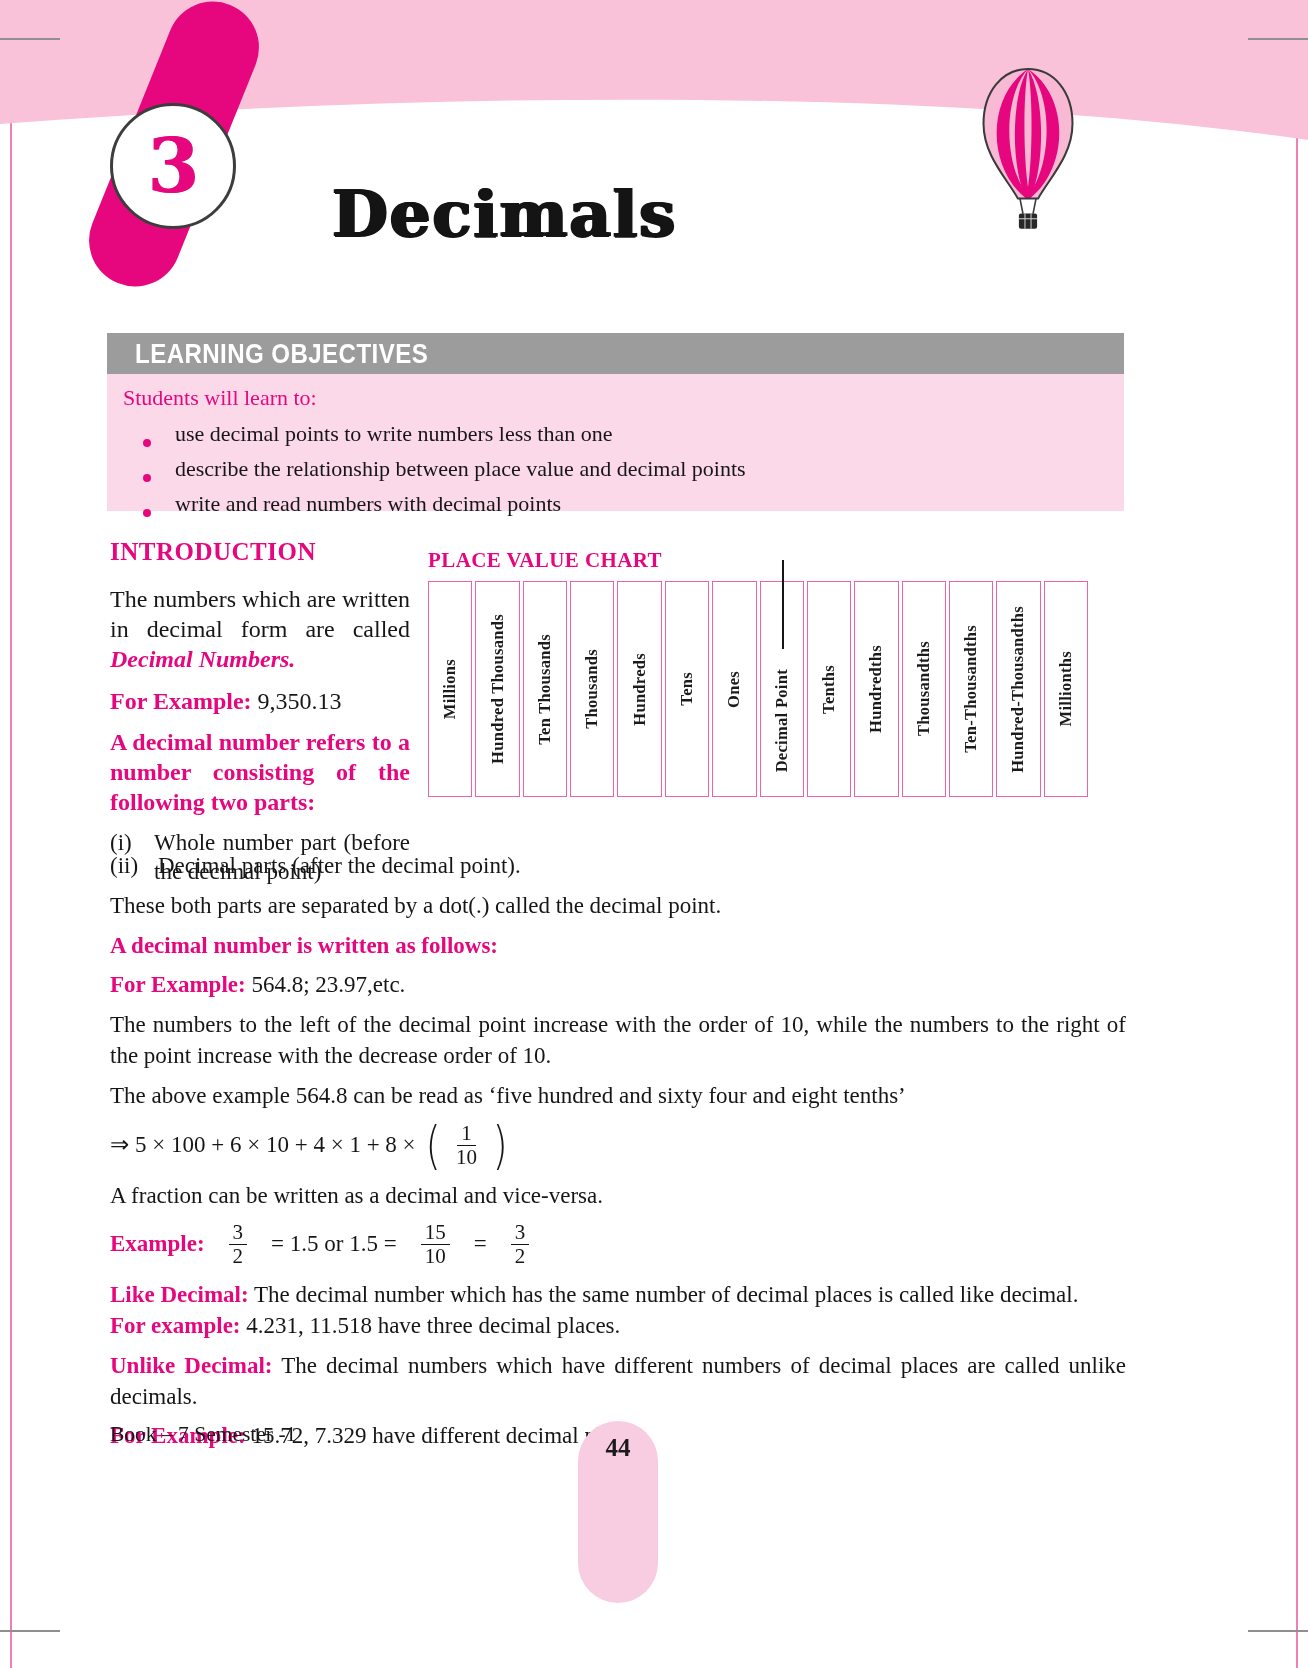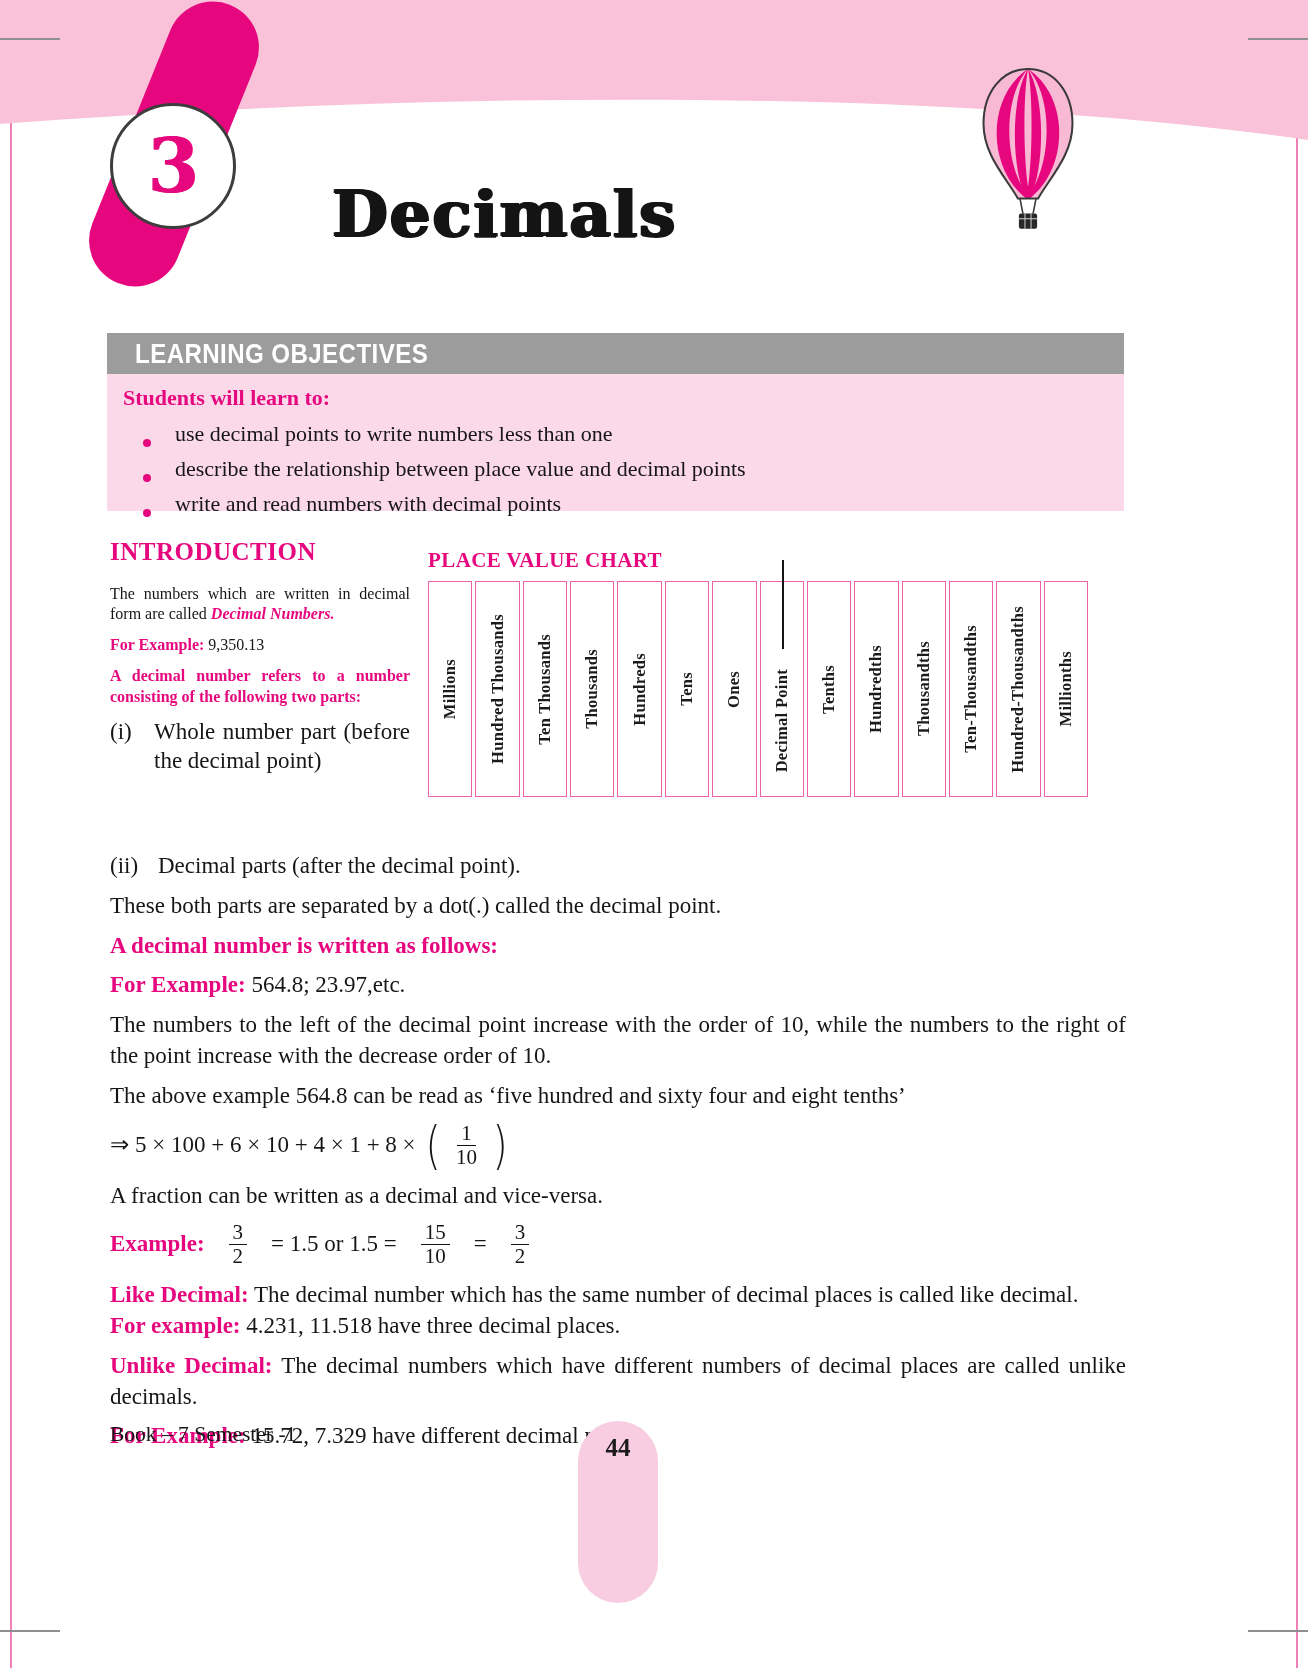--- a/index.html
+++ b/index.html
@@ -36,28 +36,28 @@
          text-shadow:1.7px 0 currentColor,-1.2px 0 currentColor,0 1px currentColor}
   .balloon{position:absolute;left:968px;top:66px;width:120px;height:182px;z-index:3}
 
   
   .lo-bar{position:absolute;left:107px;top:333px;width:1017px;height:41px;background:var(--graybar);
           display:flex;align-items:center;padding-left:28px;z-index:2}
   .lo-bar span{display:inline-block;color:#fff;font-family:"Liberation Sans",sans-serif;font-weight:bold;
           font-size:28px;letter-spacing:.5px;transform:scaleX(.86);transform-origin:left center}
   .lo-box{position:absolute;left:107px;top:374px;width:1017px;height:137px;background:var(--boxpink);
           padding:9px 16px;z-index:2}
-  .lo-intro{color:var(--accent);font-weight:bold;font-size:22px;margin:2px 0 10px}
+  .lo-intro{color:var(--accent);font-weight:normal;font-size:22px;margin:2px 0 10px}
   .lo-item{display:flex;align-items:flex-end;margin:0 0 9px;font-size:22px}
   .lo-dot{width:8px;height:8px;border-radius:50%;background:var(--accent);margin:0 24px 0 20px;flex:none}
 
   
   .intro-left{position:absolute;left:110px;top:530px;width:300px;z-index:2}
   .intro-heading{color:var(--accent);font-weight:bold;font-size:25px;letter-spacing:.5px;margin:8px 0 18px}
-  .intro-left p{font-size:16px;line-height:1.26;text-align:justify;margin:0 0 11px}
+  .intro-left p{font-size:24px;line-height:1.26;text-align:justify;margin:0 0 11px}
   .accent{color:var(--accent)}
   .bld{font-weight:bold}
   .ital{font-style:italic}
   .part-row{display:flex;font-size:23px;line-height:1.26;margin:2px 0 10px}
   .part-label{width:44px;flex:none}
   .part-text{flex:1;text-align:justify}
 
   
   .pvc{position:absolute;left:428px;top:548px;width:660px;z-index:2}
   .pvc-title{color:var(--accent);font-weight:bold;font-size:21px;letter-spacing:.4px;margin:0 0 8px}

